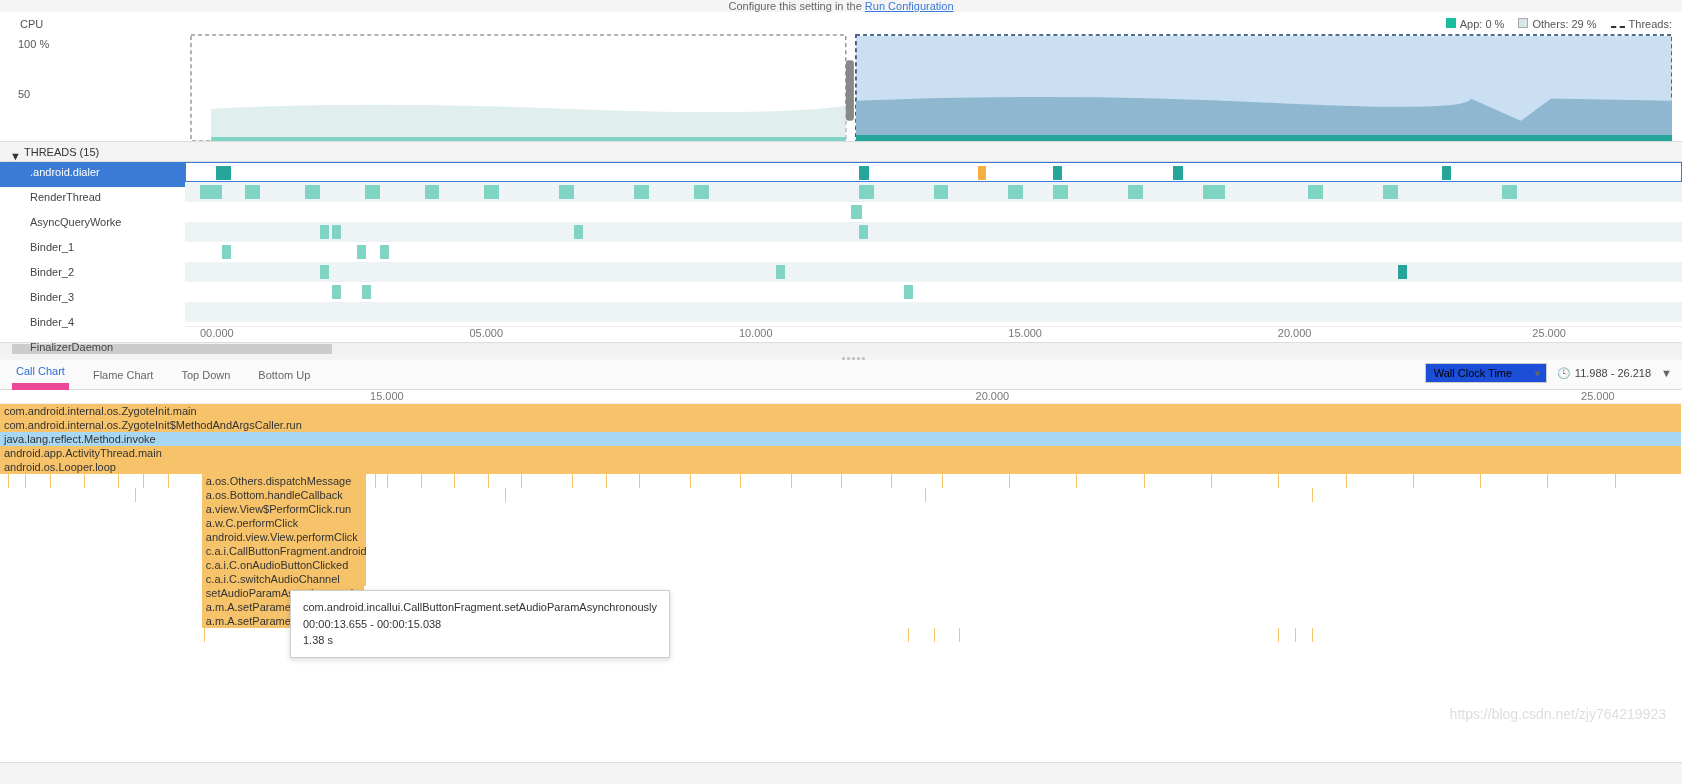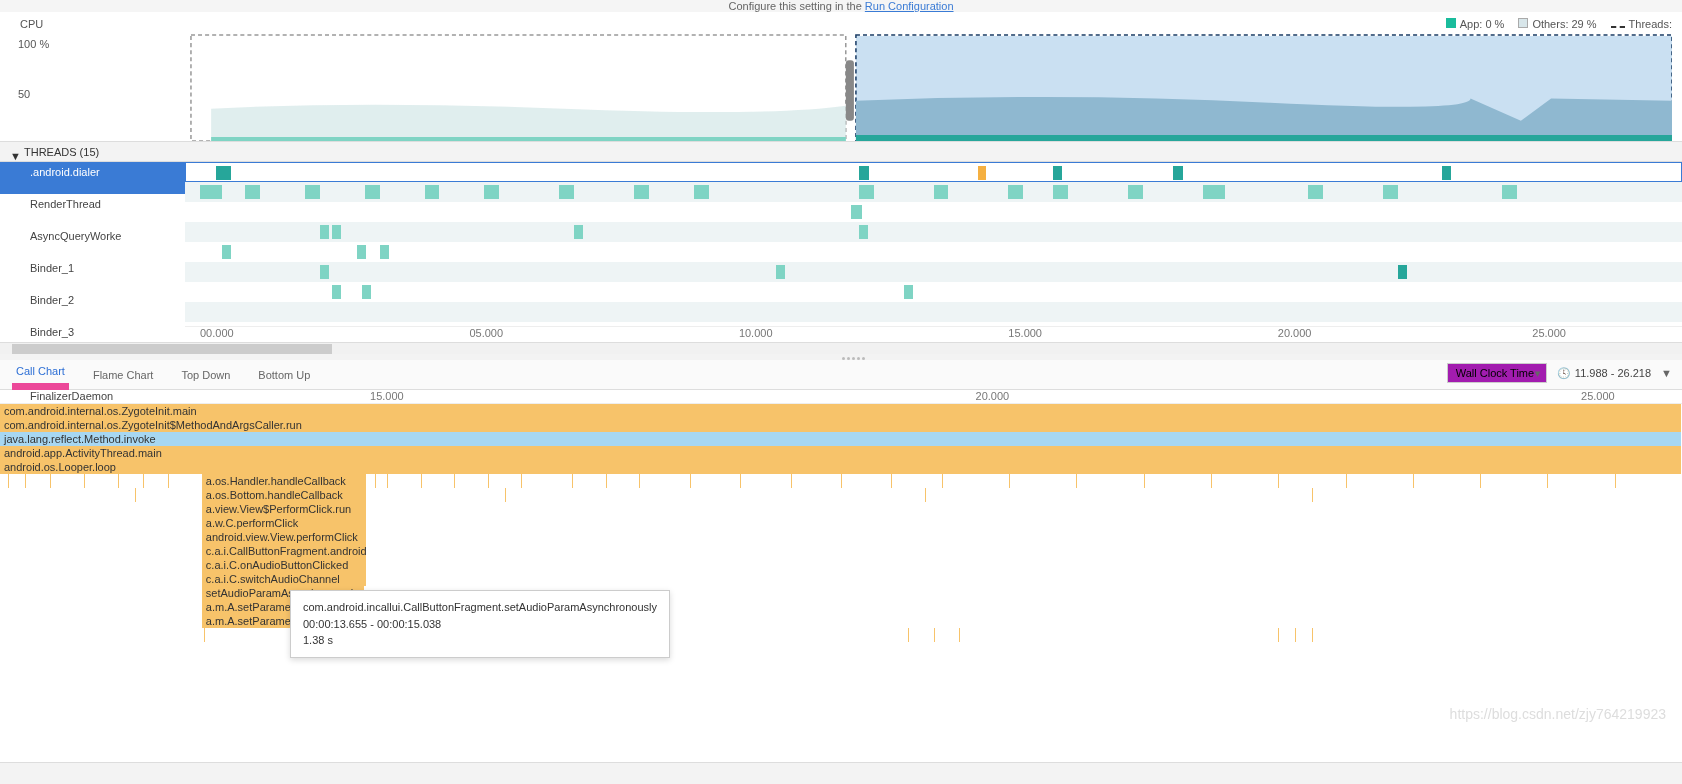--- a/index.html
+++ b/index.html
@@ -14,38 +14,38 @@
 .lg-sw { width: 10px; height: 10px; display: inline-block; margin-right: 4px; }
 .sw-app { background: #1abc9c; }
 .sw-others { background: #d8e6ea; border: 1px solid #aaa; }
 .sw-threads { border-top: 2px dashed #333; width: 14px; height: 0; }
 .cpu-chart { position: absolute; left: 60px; right: 10px; top: 18px; bottom: 0; }
 .cpu-chart svg { width: 100%; height: 100%; }
 .threads-hdr { height: 20px; background:#f3f3f3; border-bottom:1px solid #ddd; padding-left: 24px; line-height: 20px; color:#333; position: relative; }
 .threads-hdr .tri { position:absolute; left:10px; top:4px; }
 .threads-body { height: 180px; background: #fff; position: relative; display:flex; }
 .threads-names { width: 185px; }
-.th-row { height: 32px; line-height:20px; padding-left:30px; color:#444; border-bottom:0; }
+.th-row { height: 25px; line-height:20px; padding-left:30px; color:#444; border-bottom:0; }
 .th-row.sel { background:#3a7bd5; color:#fff; }
 .threads-lanes { flex:1; position:relative; }
 .lane { height:20px; position:relative; background:#eef4f5; }
 .lane.alt { background:#fff; }
 .lane.selrow { background:#fff; border:1px solid #3a7bd5; }
 .seg { position:absolute; top:3px; height:14px; background:#7fd4c4; }
 .seg.dk { background:#26a69a; }
 .seg.or { background:#f5b041; }
 .time-axis { height:16px; padding-left:185px; border-top:1px solid #eee; }
 .time-axis .tick { position:absolute; color:#777; }
 .scrollbar { height:12px; background:#f1f1f1; border-top:1px solid #ddd; }
 .scrollbar .thumb { height:10px; background:#ccc; margin-left:12px; width:320px; margin-top:1px; }
 .tabs-row { height:30px; border-bottom:1px solid #ddd; display:flex; align-items:center; padding:0 12px; gap:20px; position:relative; background:#fafafa; }
 .tab { color:#666; padding:6px 4px; cursor:pointer; }
 .tab.active { color:#2d6fd5; border-bottom:7px solid #ec4899; }
 .tabs-right { position:absolute; right:10px; top:3px; display:flex; align-items:center; gap:10px; }
-.dropdown { border:1px solid #ccc; background:#a21caf; padding:3px 12px 3px 8px; position:relative; }
+.dropdown { border:1px solid #ccc; background:#1d4ed8; padding:3px 34px 3px 8px; position:relative; }
 .dropdown:after { content:"▾"; position:absolute; right:6px; color:#666; }
 .timerange { color:#444; display:flex; align-items:center; gap:4px; }
 .chart-body { position:relative; height:370px; overflow:hidden; }
 .chart-ruler { height:14px; border-bottom:1px solid #eee; position:relative; }
 .chart-ruler .rt { position:absolute; color:#777; top:0; }
 .flame-row { height:14px; position:relative; }
 .fbar { position:absolute; top:0; height:14px; background:#f7c36a; border-right:1px solid #fff; color:#333; padding-left:4px; line-height:14px; overflow:hidden; white-space:nowrap; }
 .fbar.bl { background:#a7d7f2; }
 .fbar.narrow { width:2px; padding:0; }
 .tooltip { position:absolute; background:#fff; border:1px solid #ccc; box-shadow:0 2px 6px rgba(0,0,0,.15); padding:8px 12px; color:#333; line-height:1.5; }
@@ -211,21 +211,21 @@
       <div class="fbar" style="left:0;width:100%">android.os.Looper.loop</div>
     </div>
   <div class="flame-row">
     <div class="fbar narrow" style="left:0.5%"></div>
       <div class="fbar narrow" style="left:1.5%"></div>
       <div class="fbar narrow" style="left:3%"></div>
       <div class="fbar narrow" style="left:5%"></div>
       <div class="fbar narrow" style="left:7%"></div>
       <div class="fbar narrow" style="left:8.5%"></div>
       <div class="fbar narrow" style="left:10%"></div>
-    <div class="fbar" style="left:12%;width:9.8%">a.os.Handler.handleCallback</div>
+    <div class="fbar" style="left:12%;width:9.8%">a.os.Others.dispatchMessage</div>
     <div class="fbar narrow" style="left:22.3%"></div>
       <div class="fbar narrow" style="left:23%"></div>
       <div class="fbar narrow" style="left:25%"></div>
       <div class="fbar narrow" style="left:27%"></div>
       <div class="fbar narrow" style="left:29%"></div>
       <div class="fbar narrow" style="left:31%"></div>
       <div class="fbar narrow" style="left:34%"></div>
       <div class="fbar narrow" style="left:36%"></div>
       <div class="fbar narrow" style="left:38%"></div>
       <div class="fbar narrow" style="left:41%"></div>

